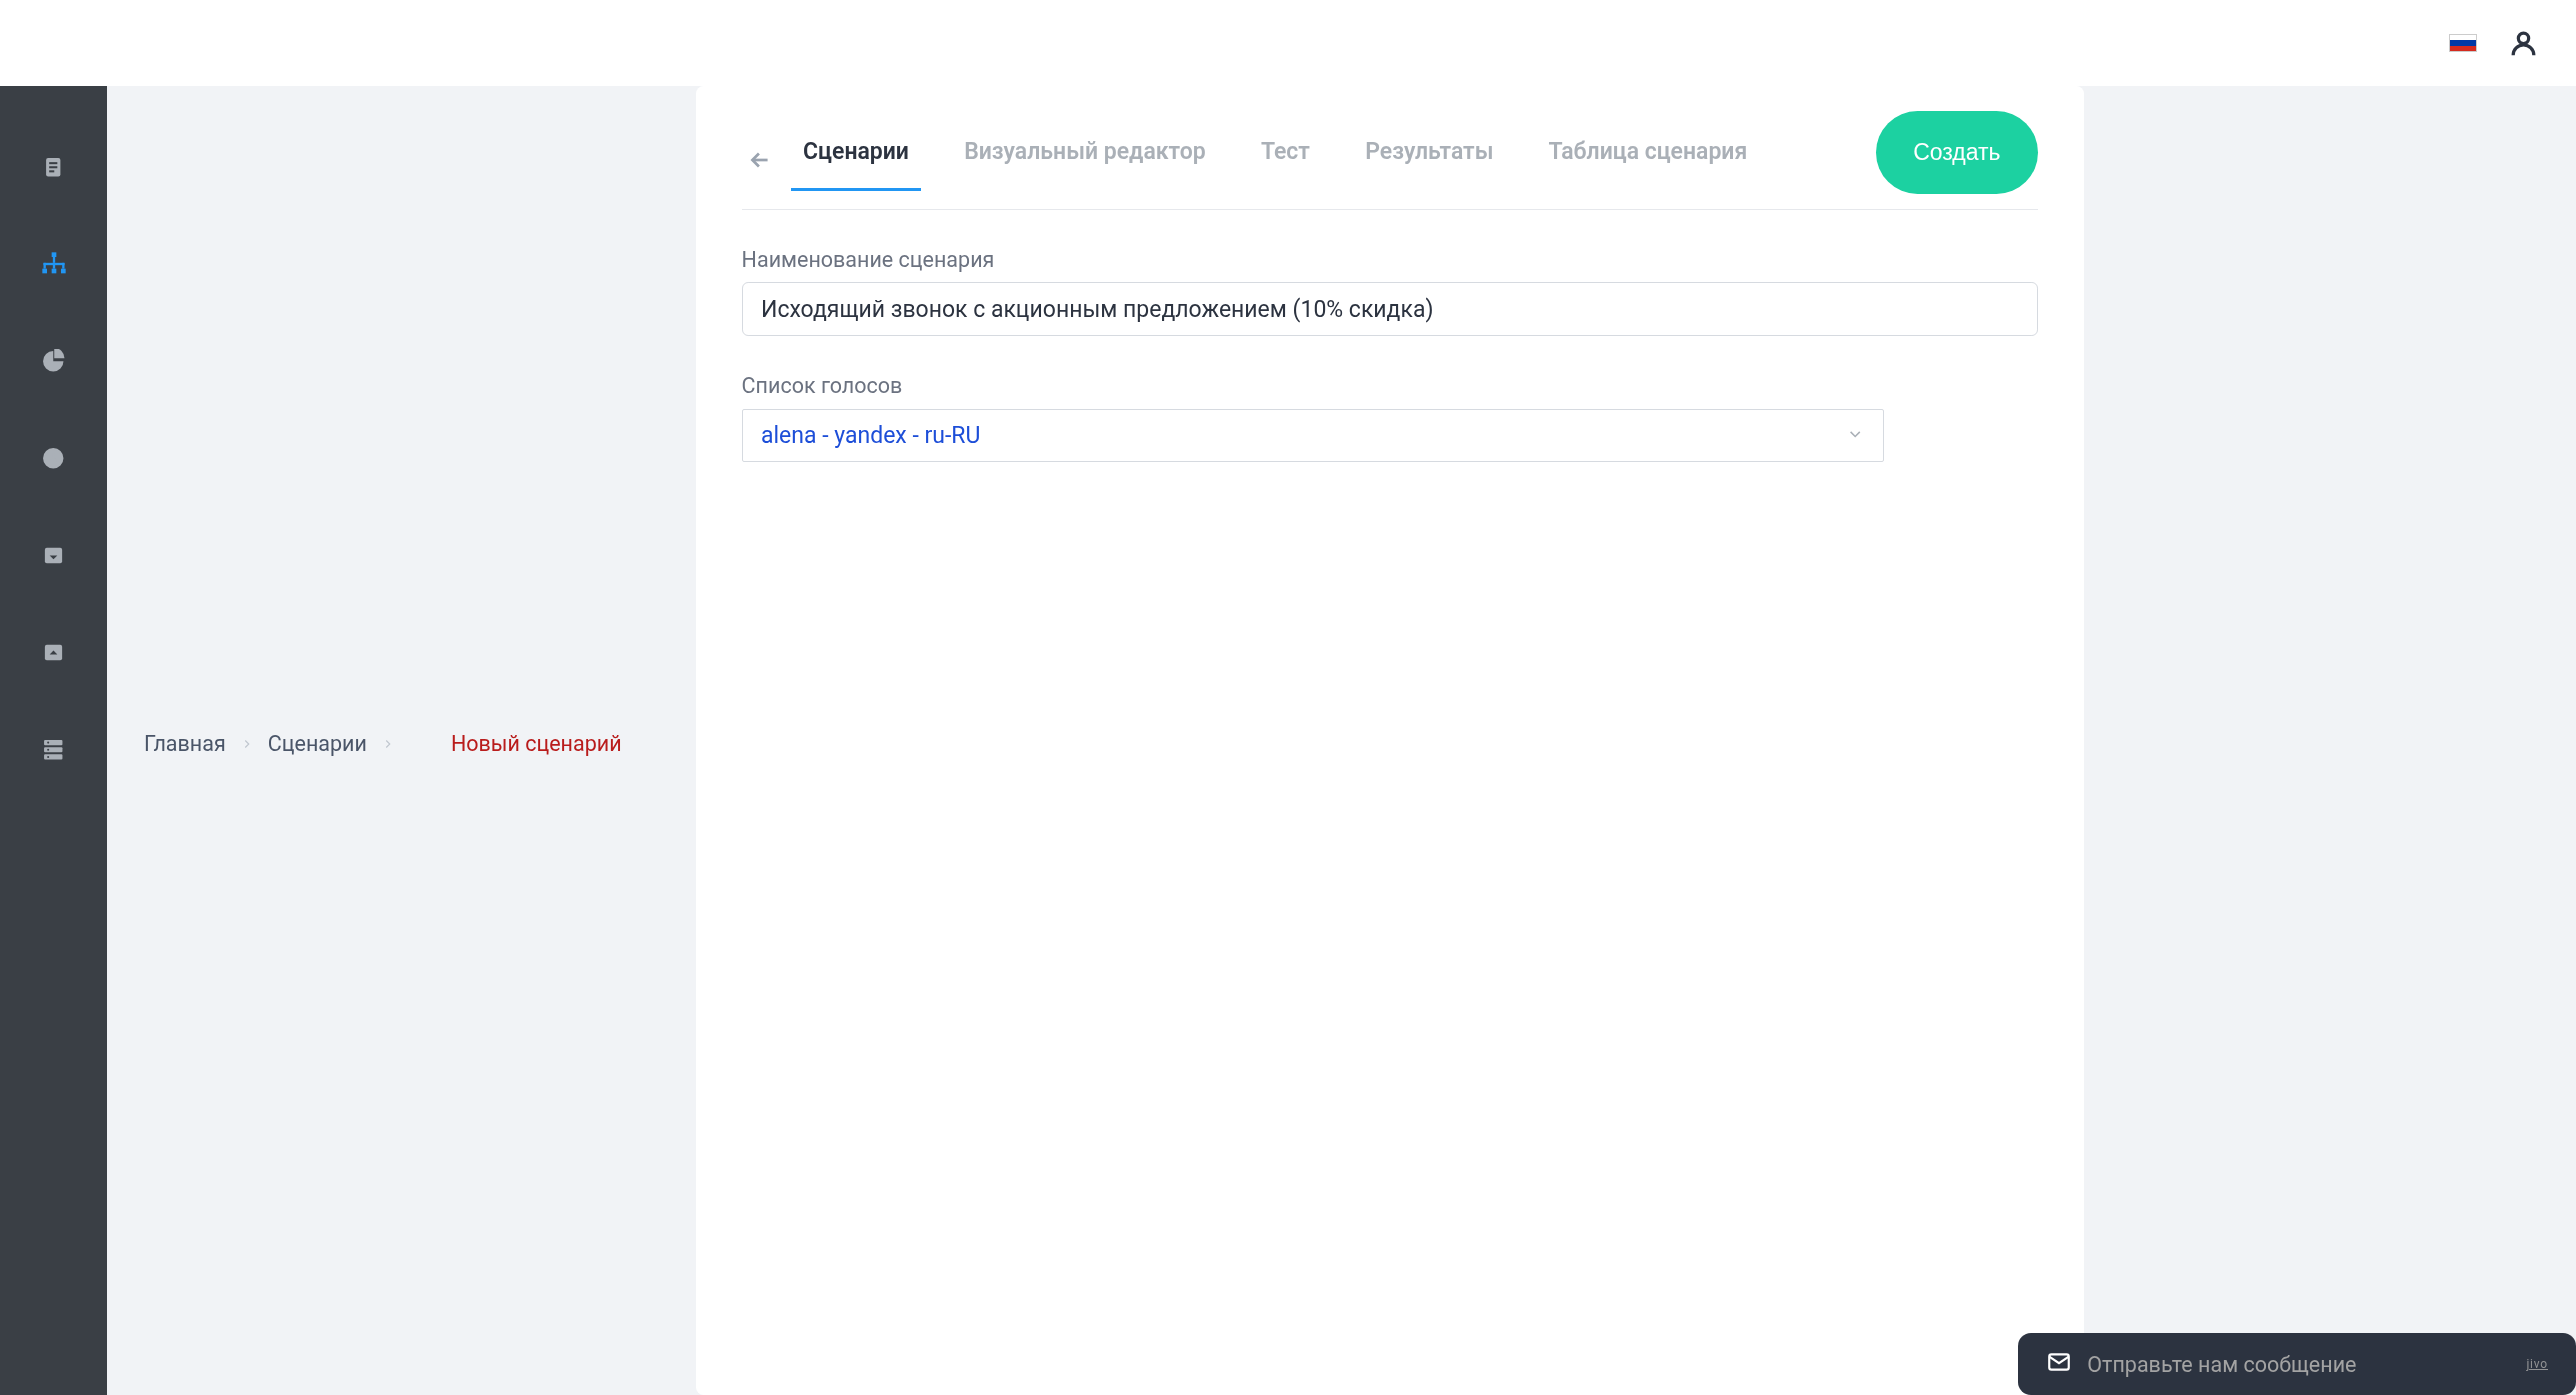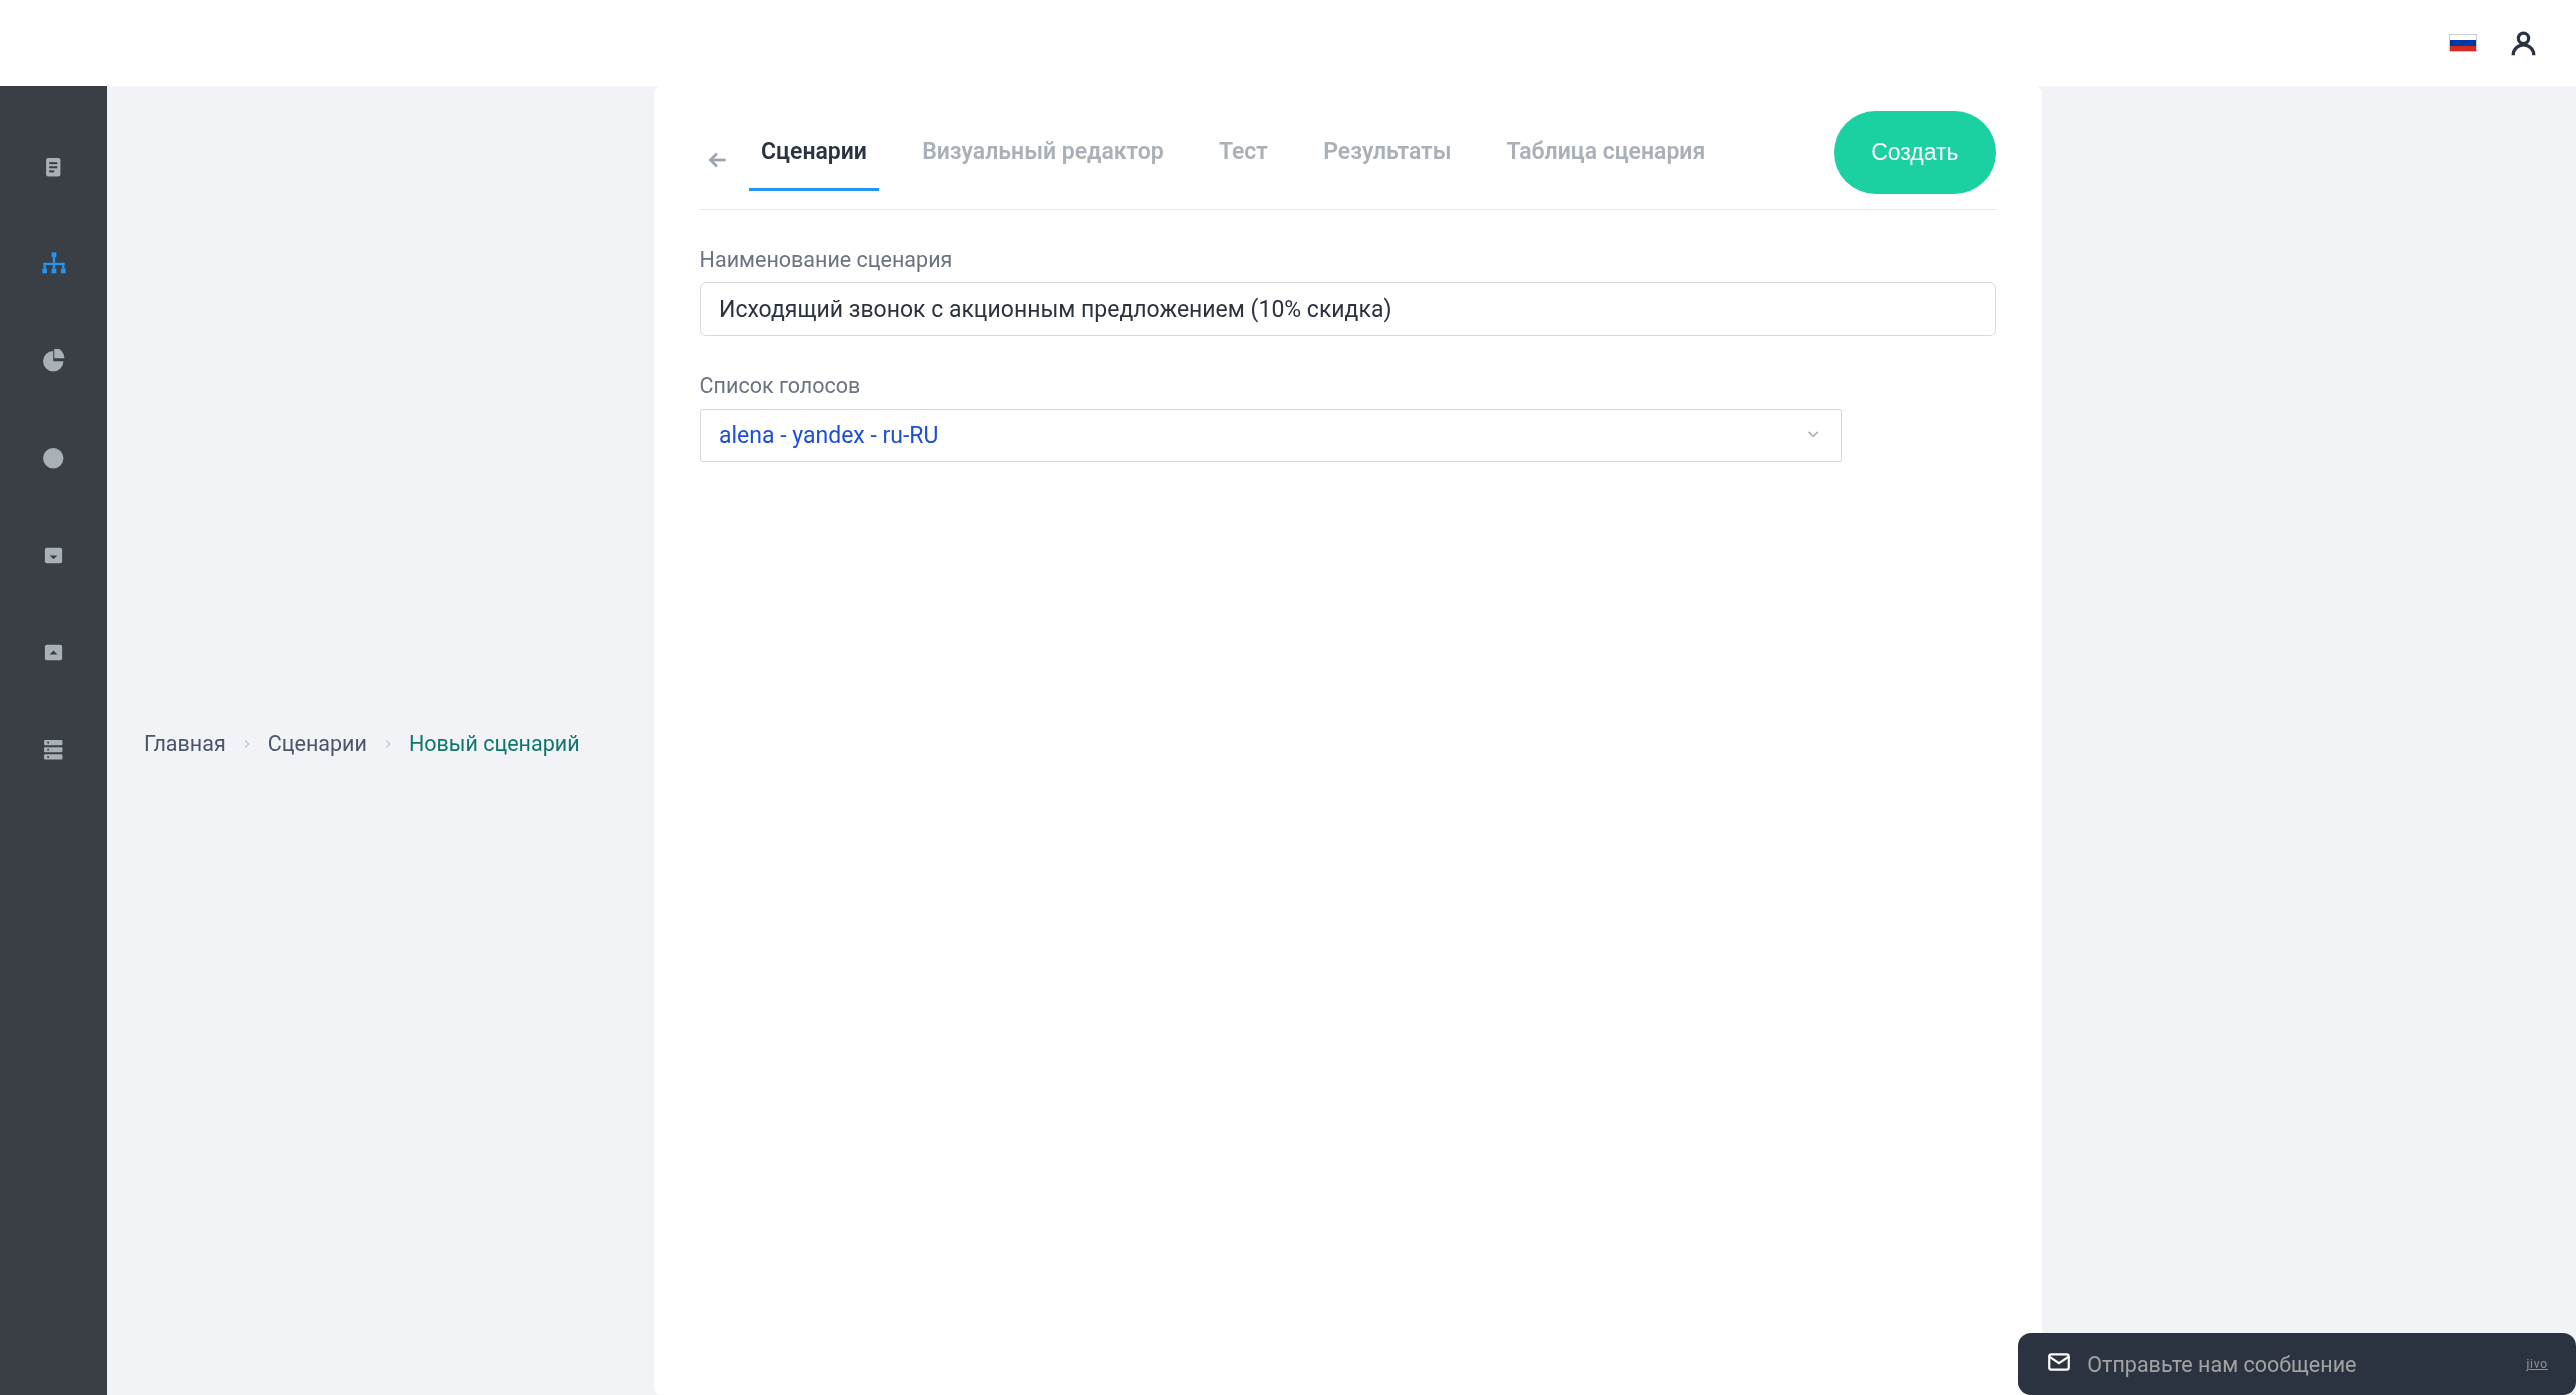--- a/index.html
+++ b/index.html
@@ -91,21 +91,22 @@
   }
   .breadcrumb a {
     color: #4a5568;
     text-decoration: none;
     cursor: pointer;
   }
   .breadcrumb .sep {
     color: #c0c6cf;
   }
   .breadcrumb .current {
-    color: #0f766e;
+    color: #b91c1c;
+    margin-left: 42px;
   }
   .card {
     margin: 0 37px;
     background: #fff;
     border-radius: 7.7px;
     padding: 0 46px 46px 46px;
   }
   .card-header {
     display: flex;
     align-items: center;

